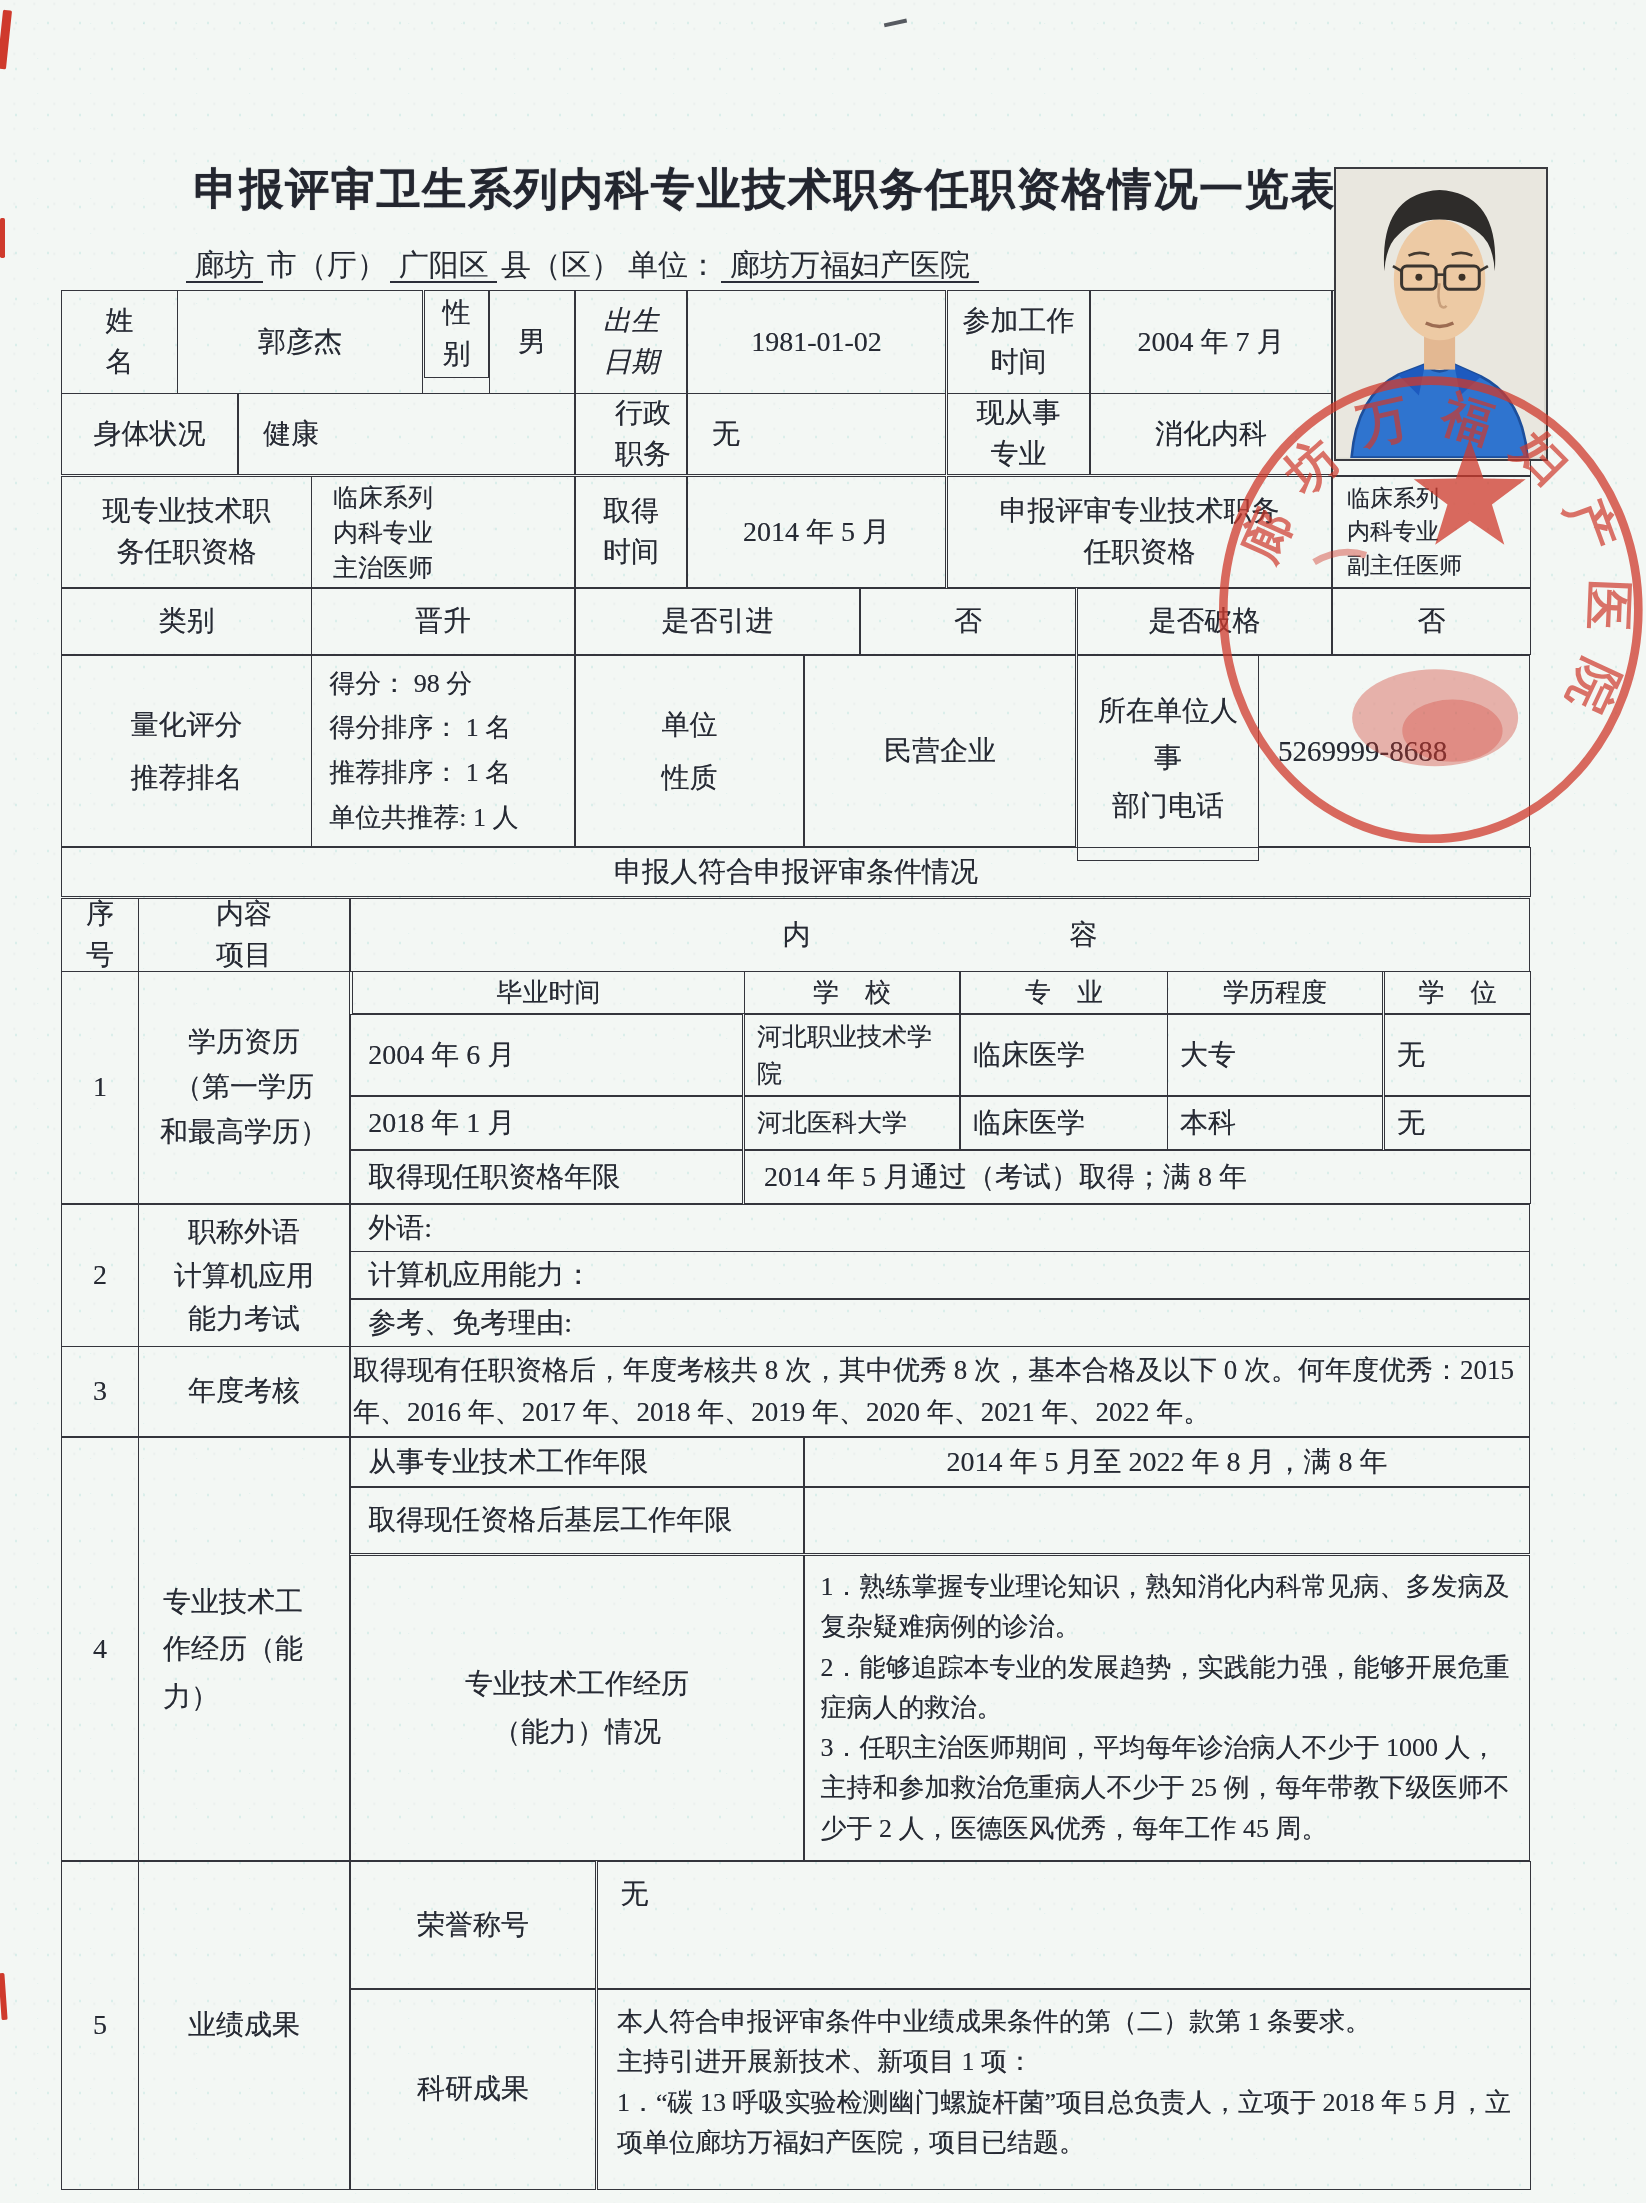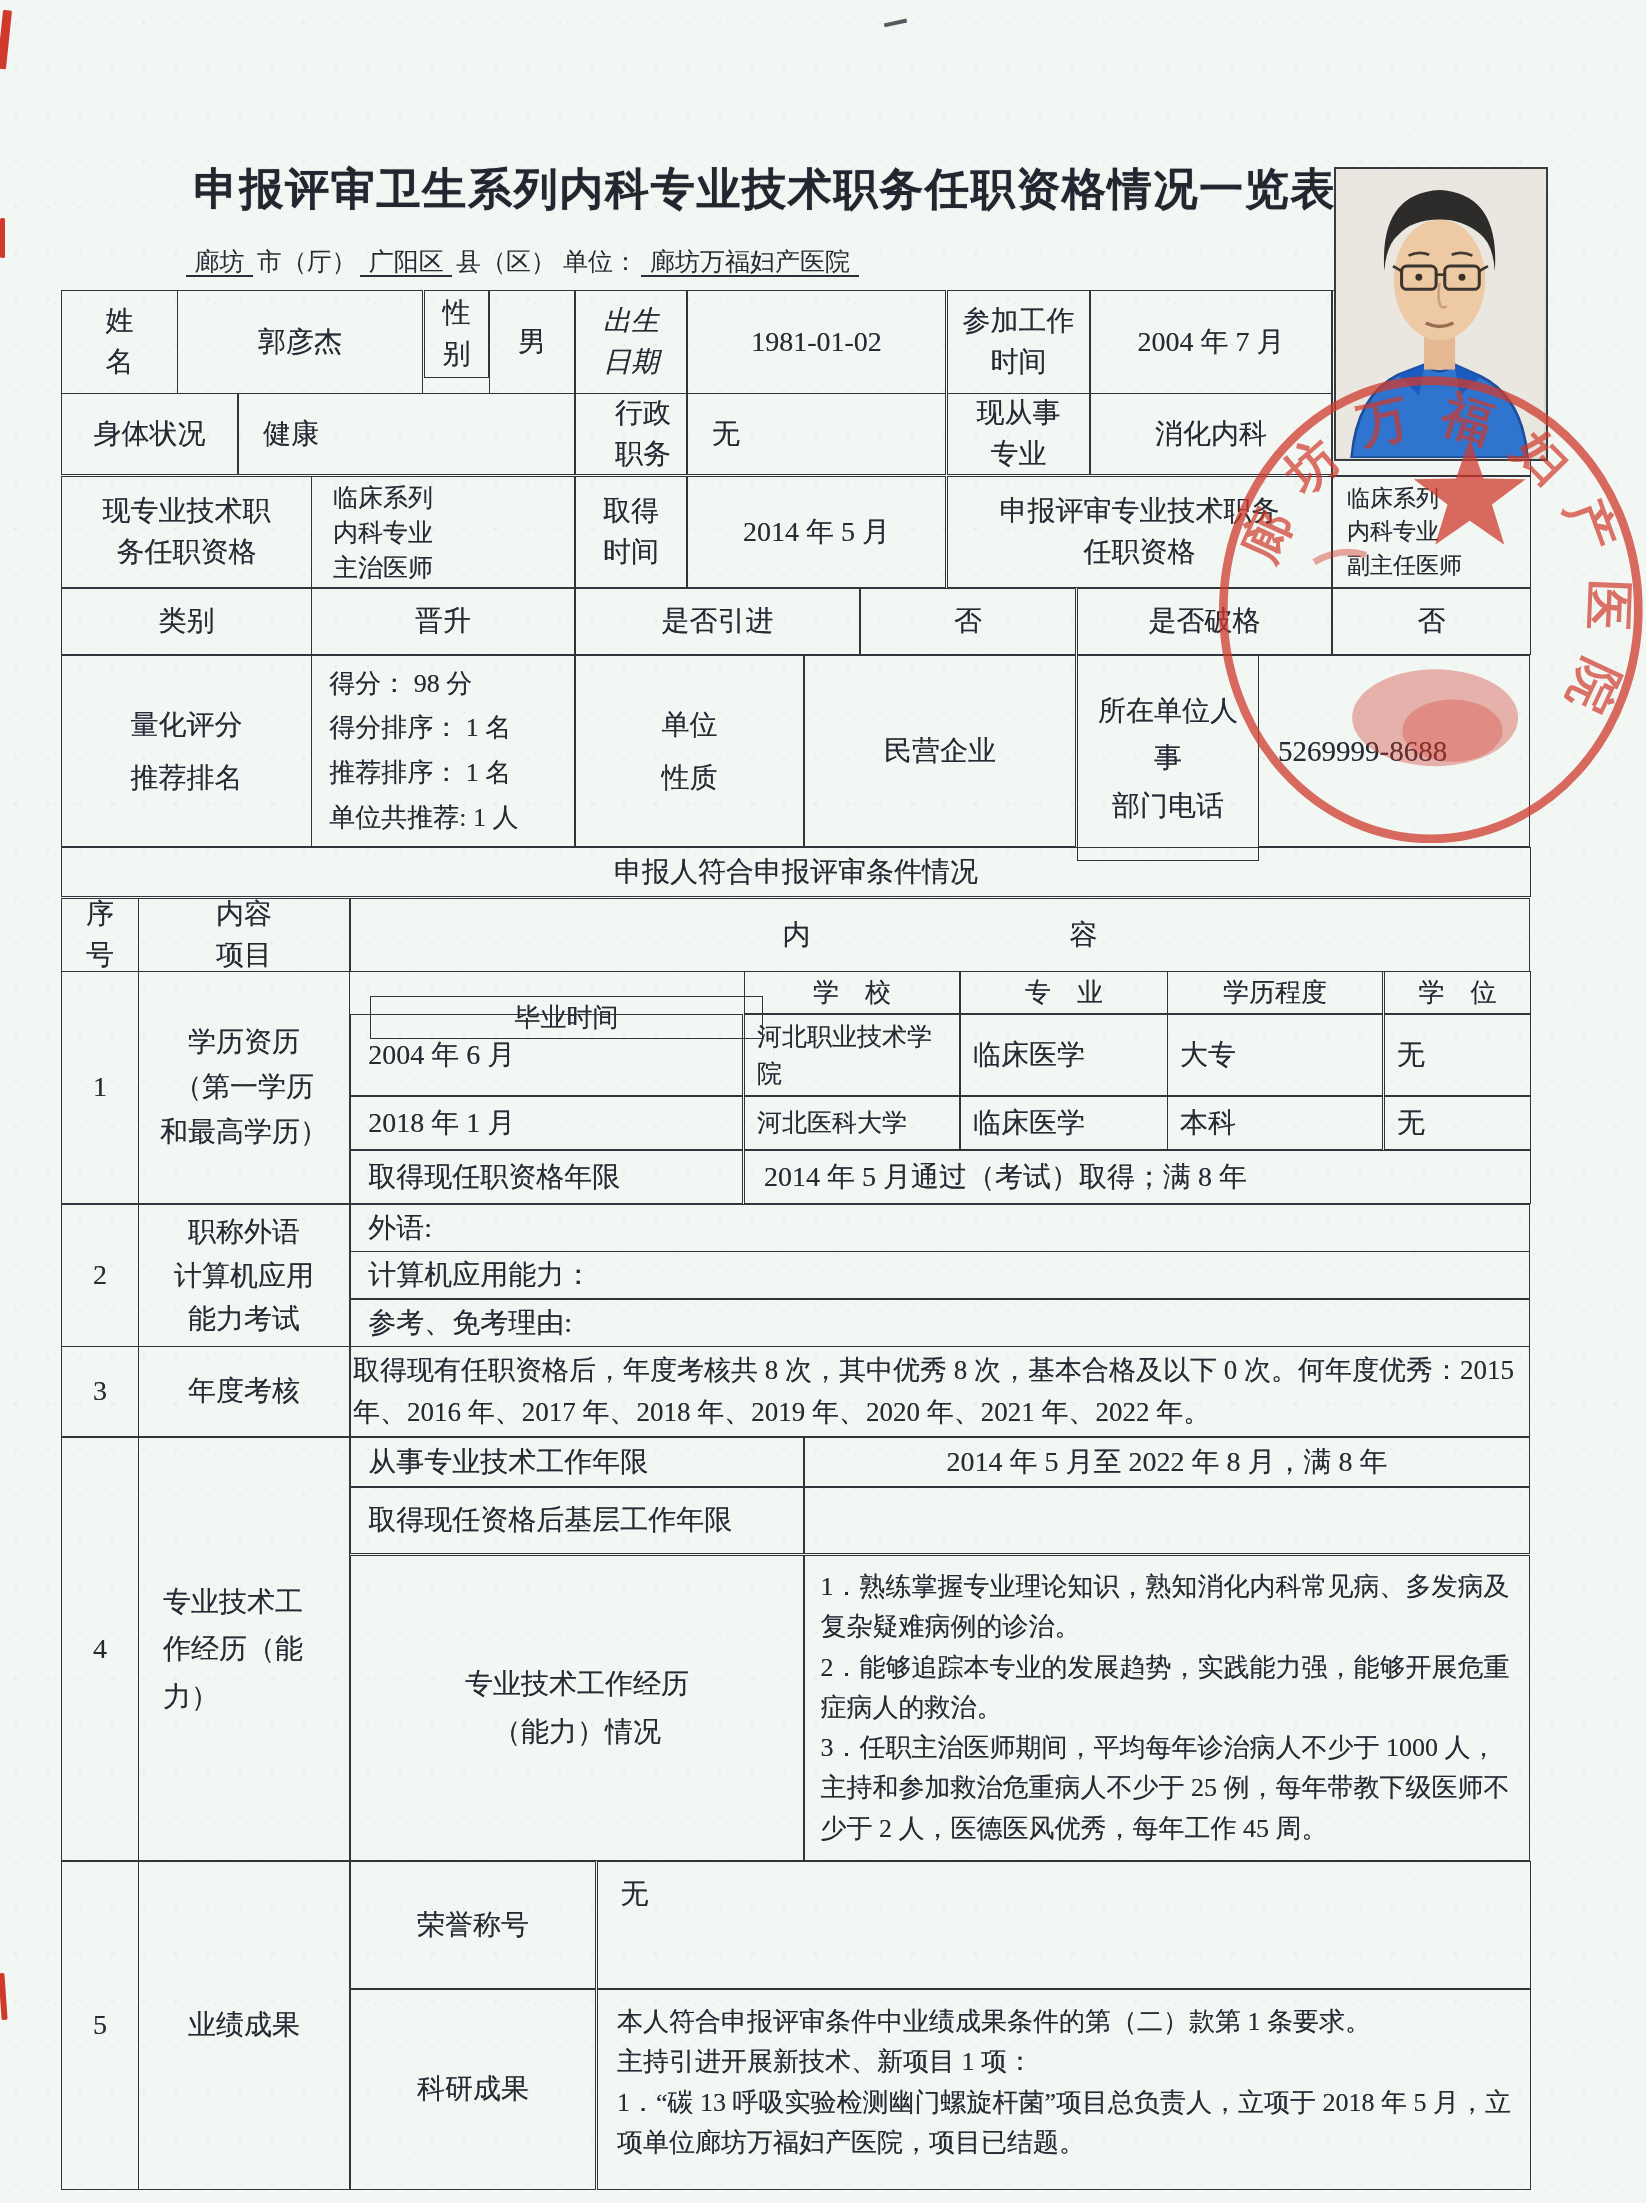--- a/index.html
+++ b/index.html
@@ -38,21 +38,21 @@
   .col.al{align-items:flex-start;justify-content:center;text-align:left;}
   .stack{word-break:break-all;display:inline-block;}
   .title{
     position:absolute;left:138px;top:160px;width:1254px;height:69px;
     font-family:"Liberation Sans","DejaVu Sans",sans-serif;
     font-weight:700;font-size:44px;letter-spacing:1.7px;text-align:center;
     color:#23262f;z-index:1;text-shadow:0 0 0.9px rgba(30,30,50,.6);
   }
   .subtitle{
     position:absolute;left:186px;top:245px;width:1141px;height:42px;
-    font-size:25px;z-index:1;white-space:nowrap;
+    font-size:30px;z-index:1;white-space:nowrap;
   }
   .subtitle .u{border-bottom:2.6px solid #2b2e38;padding:0 8.6px;}
   .subtitle .g{padding:0 3.5px;}
   .photo{
     position:absolute;left:1334px;top:167px;width:214px;height:294px;
     border:2.6px solid #3a3b40;box-sizing:border-box;
     background:linear-gradient(160deg,#efede6 0%,#e2e1d8 55%,#d6d6cd 100%);
     z-index:20;
   }
   .stamp{position:absolute;left:1193px;top:346px;width:467px;height:536px;z-index:30;pointer-events:none;opacity:.88;}
@@ -163,21 +163,21 @@
     <span>内</span>
     <span>容</span>
   </div>
 
   <div class="cell" style="left:61px;top:971px;width:78px;height:233px;">1</div>
   <div class="cell col" style="left:138px;top:971px;width:212px;height:233px;line-height:1.6;">
     <div>学历资历</div>
     <div>（第一学历</div>
     <div>和最高学历）</div>
   </div>
-  <div class="cell" style="left:370px;top:971px;width:393px;height:43px;font-size:26px;margin-top:25px;">毕业时间</div>
+  <div class="cell" style="left:352px;top:971px;width:393px;height:43px;font-size:26px;">毕业时间</div>
   <div class="cell" style="left:744px;top:971px;width:216px;height:43px;font-size:26px;">学　校</div>
   <div class="cell" style="left:960px;top:971px;width:208px;height:43px;font-size:26px;">专　业</div>
   <div class="cell" style="left:1167px;top:971px;width:216px;height:43px;font-size:26px;">学历程度</div>
   <div class="cell" style="left:1384px;top:971px;width:147px;height:43px;font-size:26px;">学　位</div>
 
   <div class="cell al" style="left:350px;top:1014px;width:393px;height:82px;padding-left:17.3px;">2004 年 6 月</div>
   <div class="cell al" style="left:744px;top:1014px;width:216px;height:82px;font-size:25px;padding-left:12px;line-height:1.5;">河北职业技术学院</div>
   <div class="cell al" style="left:960px;top:1014px;width:208px;height:82px;padding-left:12px;">临床医学</div>
   <div class="cell al" style="left:1167px;top:1014px;width:216px;height:82px;padding-left:12px;">大专</div>
   <div class="cell al" style="left:1384px;top:1014px;width:147px;height:82px;padding-left:12px;">无</div>

